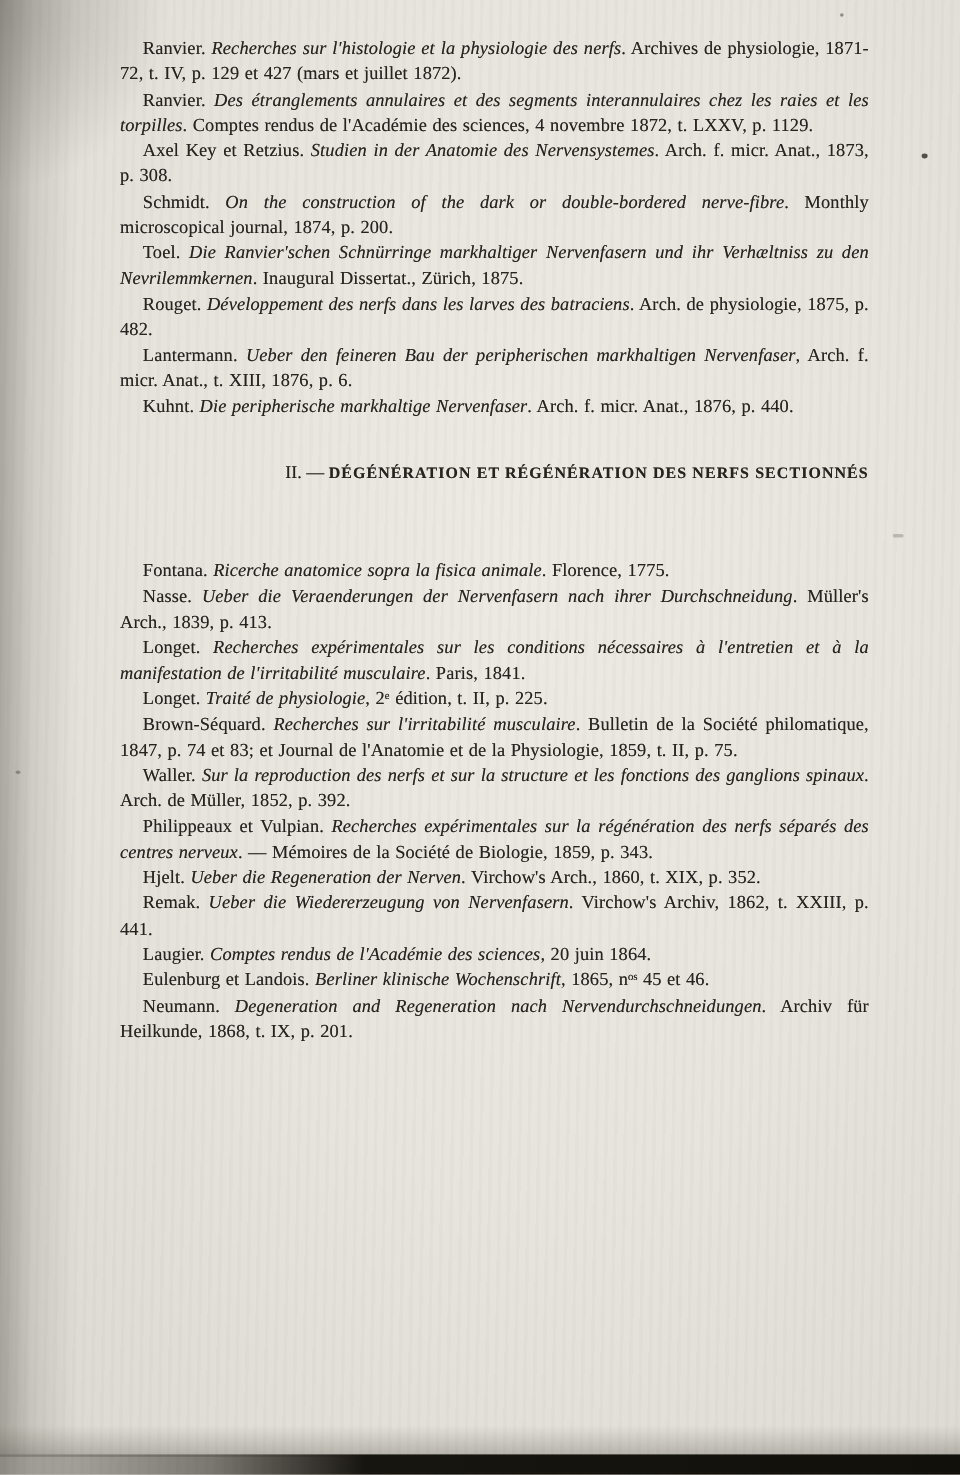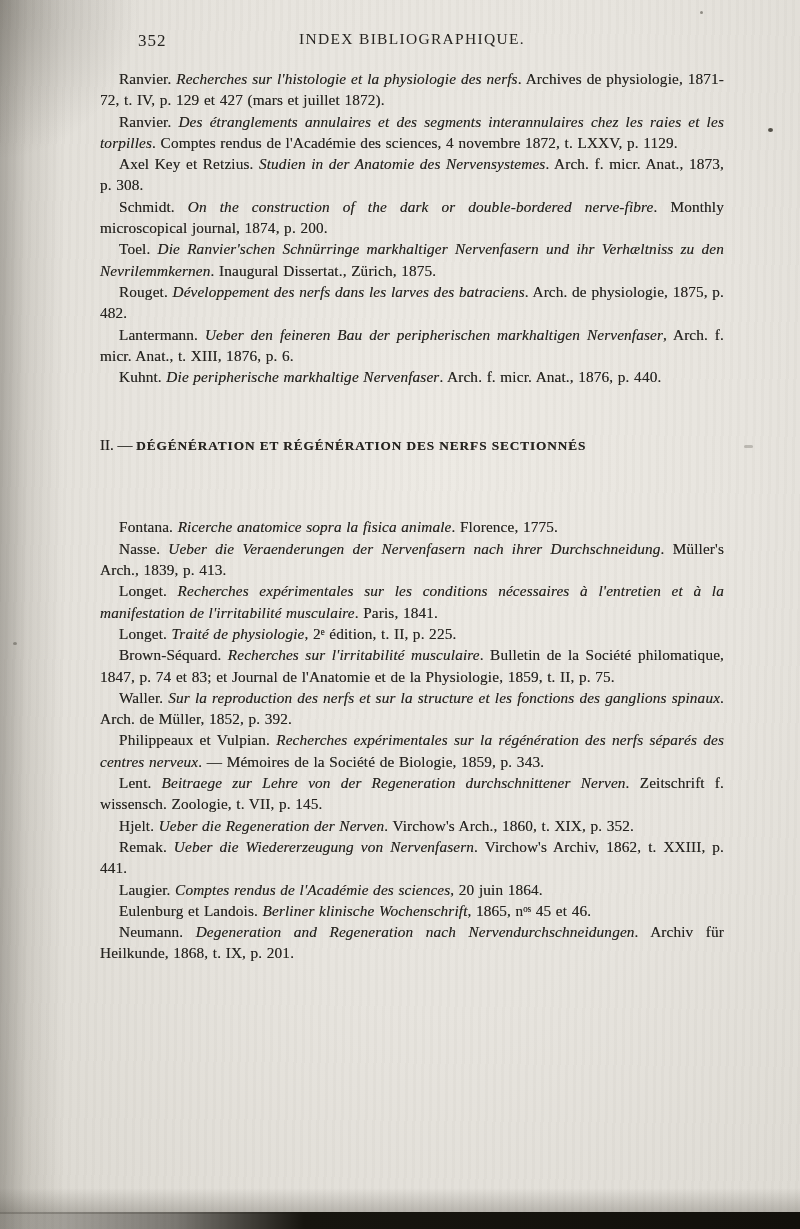--- a/index.html
+++ b/index.html
@@ -61,41 +61,37 @@
     text-align: justify;
     font-size: 15.3px;
     line-height: 21.3px;
     letter-spacing: 0.12px;
     word-spacing: 0.6px;
     text-shadow: 0 0 0.5px rgba(38,36,32,0.55);
   }
   .entry i { font-style: italic; }
 
   .section-heading {
-    text-align: left;
-    margin: 49px 0 62px;
+    text-align: right;
+    margin: 36px 0 62px;
     white-space: nowrap;
     text-shadow: 0 0 0.5px rgba(38,36,32,0.6);
   }
   .heading-prefix { font-size: 15px; }
   .heading-title { font-weight: 700; font-size: 13.3px; letter-spacing: 0.9px; }
 </style>
 </head>
 <body>
 
 <div class="page">
   <div class="grain"></div>
   <div class="edge-left"></div>
   <div class="edge-top-left"></div>
 
   <div class="content">
-    <div class="header-row">
-      <span class="page-number">352</span>
-      <span class="running-title">INDEX BIBLIOGRAPHIQUE.</span>
-    </div>
 
     <div class="entries" id="entries-part1">
         <p class="entry"><span>Ranvier. </span><i>Recherches sur l'histologie et la physiologie des nerfs</i><span>. Archives de physiologie, 1871-72, t. IV, p. 129 et 427 (mars et juillet 1872).</span></p>
         <p class="entry"><span>Ranvier. </span><i>Des étranglements annulaires et des segments interannulaires chez les raies et les torpilles</i><span>. Comptes rendus de l'Académie des sciences, 4 novembre 1872, t. LXXV, p. 1129.</span></p>
         <p class="entry"><span>Axel Key et Retzius. </span><i>Studien in der Anatomie des Nervensystemes</i><span>. Arch. f. micr. Anat., 1873, p. 308.</span></p>
         <p class="entry"><span>Schmidt. </span><i>On the construction of the dark or double-bordered nerve-fibre</i><span>. Monthly microscopical journal, 1874, p. 200.</span></p>
         <p class="entry"><span>Toel. </span><i>Die Ranvier'schen Schnürringe markhaltiger Nervenfasern und ihr Verhæltniss zu den Nevrilemmkernen</i><span>. Inaugural Dissertat., Zürich, 1875.</span></p>
         <p class="entry"><span>Rouget. </span><i>Développement des nerfs dans les larves des batraciens</i><span>. Arch. de physiologie, 1875, p. 482.</span></p>
         <p class="entry"><span>Lantermann. </span><i>Ueber den feineren Bau der peripherischen markhaltigen Nervenfaser</i><span>, Arch. f. micr. Anat., t. XIII, 1876, p. 6.</span></p>
         <p class="entry"><span>Kuhnt. </span><i>Die peripherische markhaltige Nervenfaser</i><span>. Arch. f. micr. Anat., 1876, p. 440.</span></p>
@@ -104,21 +100,20 @@
     <div class="section-heading"><span class="heading-prefix">II. — </span><span class="heading-title">DÉGÉNÉRATION ET RÉGÉNÉRATION DES NERFS SECTIONNÉS</span></div>
 
     <div class="entries" id="entries-part2">
         <p class="entry"><span>Fontana. </span><i>Ricerche anatomice sopra la fisica animale</i><span>. Florence, 1775.</span></p>
         <p class="entry"><span>Nasse. </span><i>Ueber die Veraenderungen der Nervenfasern nach ihrer Durchschneidung</i><span>. Müller's Arch., 1839, p. 413.</span></p>
         <p class="entry"><span>Longet. </span><i>Recherches expérimentales sur les conditions nécessaires à l'entretien et à la manifestation de l'irritabilité musculaire</i><span>. Paris, 1841.</span></p>
         <p class="entry"><span>Longet. </span><i>Traité de physiologie</i><span>, 2ᵉ édition, t. II, p. 225.</span></p>
         <p class="entry"><span>Brown-Séquard. </span><i>Recherches sur l'irritabilité musculaire</i><span>. Bulletin de la Société philomatique, 1847, p. 74 et 83; et Journal de l'Anatomie et de la Physiologie, 1859, t. II, p. 75.</span></p>
         <p class="entry"><span>Waller. </span><i>Sur la reproduction des nerfs et sur la structure et les fonctions des ganglions spinaux</i><span>. Arch. de Müller, 1852, p. 392.</span></p>
         <p class="entry"><span>Philippeaux et Vulpian. </span><i>Recherches expérimentales sur la régénération des nerfs séparés des centres nerveux</i><span>. — Mémoires de la Société de Biologie, 1859, p. 343.</span></p>
-        <p class="entry"><span>Lent. </span><i>Beitraege zur Lehre von der Regeneration durchschnittener Nerven</i><span>. Zeitschrift f. wissensch. Zoologie, t. VII, p. 145.</span></p>
         <p class="entry"><span>Hjelt. </span><i>Ueber die Regeneration der Nerven</i><span>. Virchow's Arch., 1860, t. XIX, p. 352.</span></p>
         <p class="entry"><span>Remak. </span><i>Ueber die Wiedererzeugung von Nervenfasern</i><span>. Virchow's Archiv, 1862, t. XXIII, p. 441.</span></p>
         <p class="entry"><span>Laugier. </span><i>Comptes rendus de l'Académie des sciences</i><span>, 20 juin 1864.</span></p>
         <p class="entry"><span>Eulenburg et Landois. </span><i>Berliner klinische Wochenschrift</i><span>, 1865, nᵒˢ 45 et 46.</span></p>
         <p class="entry"><span>Neumann. </span><i>Degeneration and Regeneration nach Nervendurchschneidungen</i><span>. Archiv für Heilkunde, 1868, t. IX, p. 201.</span></p>
       </div>
   </div>
 
   <div class="speck s1"></div>
   <div class="speck s2"></div>

